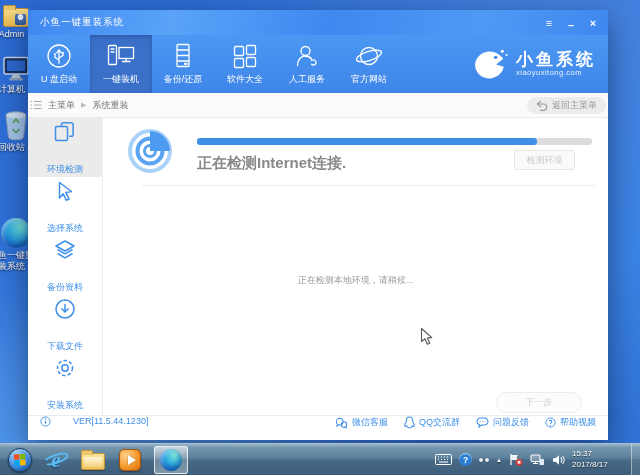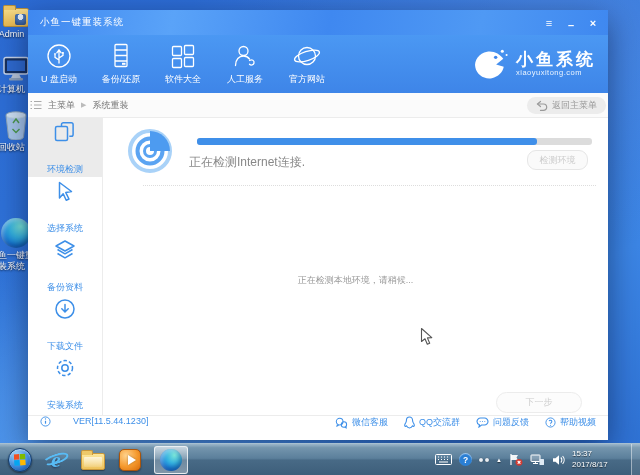--- a/index.html
+++ b/index.html
@@ -59,23 +59,23 @@
   .wbody { display:flex; height:297px; background:#fff; }
   .sidebar { width:75px; border-right:1px solid #ececec; }
   .side-item { height:59px; display:flex; flex-direction:column; align-items:center; justify-content:center;
     gap:19px; color:#3d8fe8; font-size:9px; }
   .side-item.active { background:#ebebeb; }
 
   .main { position:relative; flex:1; }
   .radar { position:absolute; left:24px; top:10px; }
   .progress-track { position:absolute; left:94px; top:20px; width:395px; height:7px; background:#dcdcdc; border-radius:3px; }
   .progress-fill { height:100%; background:#3f8fe9; border-radius:3px; width:0; }
-  .status-text { position:absolute; left:86px; top:36px; font-size:12px; color:#888; }
-  .detect-btn { position:absolute; left:424px; top:32px; width:61px; height:20px; border:1px solid #e6e6e6;
-    border-radius:9px; background:#fafafa; color:#ccc; font-size:9px; display:flex; align-items:center;
+  .status-text { position:absolute; left:94px; top:36px; font-size:15px; color:#888;font-weight:bold; }
+  .detect-btn { position:absolute; left:411px; top:32px; width:61px; height:20px; border:1px solid #e6e6e6;
+    border-radius:3px; background:#fafafa; color:#ccc; font-size:9px; display:flex; align-items:center;
     justify-content:center; }
   .dotted-sep { position:absolute; left:40px; top:67px; width:453px; border-top:1px dotted #ddd; }
   .waiting-text { position:absolute; left:0; top:156px; width:100%; text-align:center; font-size:9px; color:#999; }
   .pill-btn { position:absolute; top:274px; width:86px; height:21px; border:1px solid #ececec; border-radius:11px;
     background:#fcfcfc; color:#ccc; font-size:9px; display:flex; align-items:center; justify-content:center; }
   .prev-btn { left:291px; }
   .next-btn { left:393px; }
 
   .wfooter { height:15px; border-top:1px solid #ececec; display:flex; align-items:flex-start; padding:0 12px;
     font-size:9px; color:#3d8fe8; gap:22px; background:#fff; }
@@ -177,20 +177,29 @@
     <div class="navbar">
       <div class="nav-item">
         <svg width="26" height="26" viewBox="0 0 26 26" fill="none" stroke="#fff" stroke-width="1.3" stroke-linecap="round">
           <circle cx="13" cy="13" r="11"></circle>
           <path d="M13 20 V7 M13 7 l-2.2 2.8 M13 7 l2.2 2.8 M13 17 l-4-2.6 V12 M13 15 l4-2.6 V10.6"></path>
           <circle cx="9" cy="11" r="0.9" fill="#fff" stroke="none"></circle>
           <rect x="16" y="9" width="1.8" height="1.8" fill="#fff" stroke="none"></rect>
         </svg>
         <span class="nav-label">U 盘启动</span>
       </div>
+      <div class="nav-item active">
+        <svg width="30" height="26" viewBox="0 0 30 26" fill="none" stroke="#fff" stroke-width="1.3" stroke-linecap="round">
+          <rect x="2.5" y="2.5" width="8" height="19" rx="1"></rect>
+          <path d="M5 6 h3 M5 9 h3"></path>
+          <rect x="13" y="4.5" width="14.5" height="11"></rect>
+          <path d="M20 15.5 v3 M16.5 18.5 h7.5"></path>
+        </svg>
+        <span class="nav-label">一键装机</span>
+      </div>
       <div class="nav-item">
         <svg width="26" height="26" viewBox="0 0 26 26" fill="none" stroke="#fff" stroke-width="1.3">
           <rect x="7" y="1.5" width="12" height="22" rx="1"></rect>
           <path d="M7 7 h12 M7 12.5 h12 M7 18 h12"></path>
           <rect x="14" y="19.8" width="3.5" height="2" fill="#fff" stroke="none"></rect>
         </svg>
         <span class="nav-label">备份/还原</span>
       </div>
       <div class="nav-item">
         <svg width="26" height="26" viewBox="0 0 26 26" fill="none" stroke="#fff" stroke-width="1.3">

